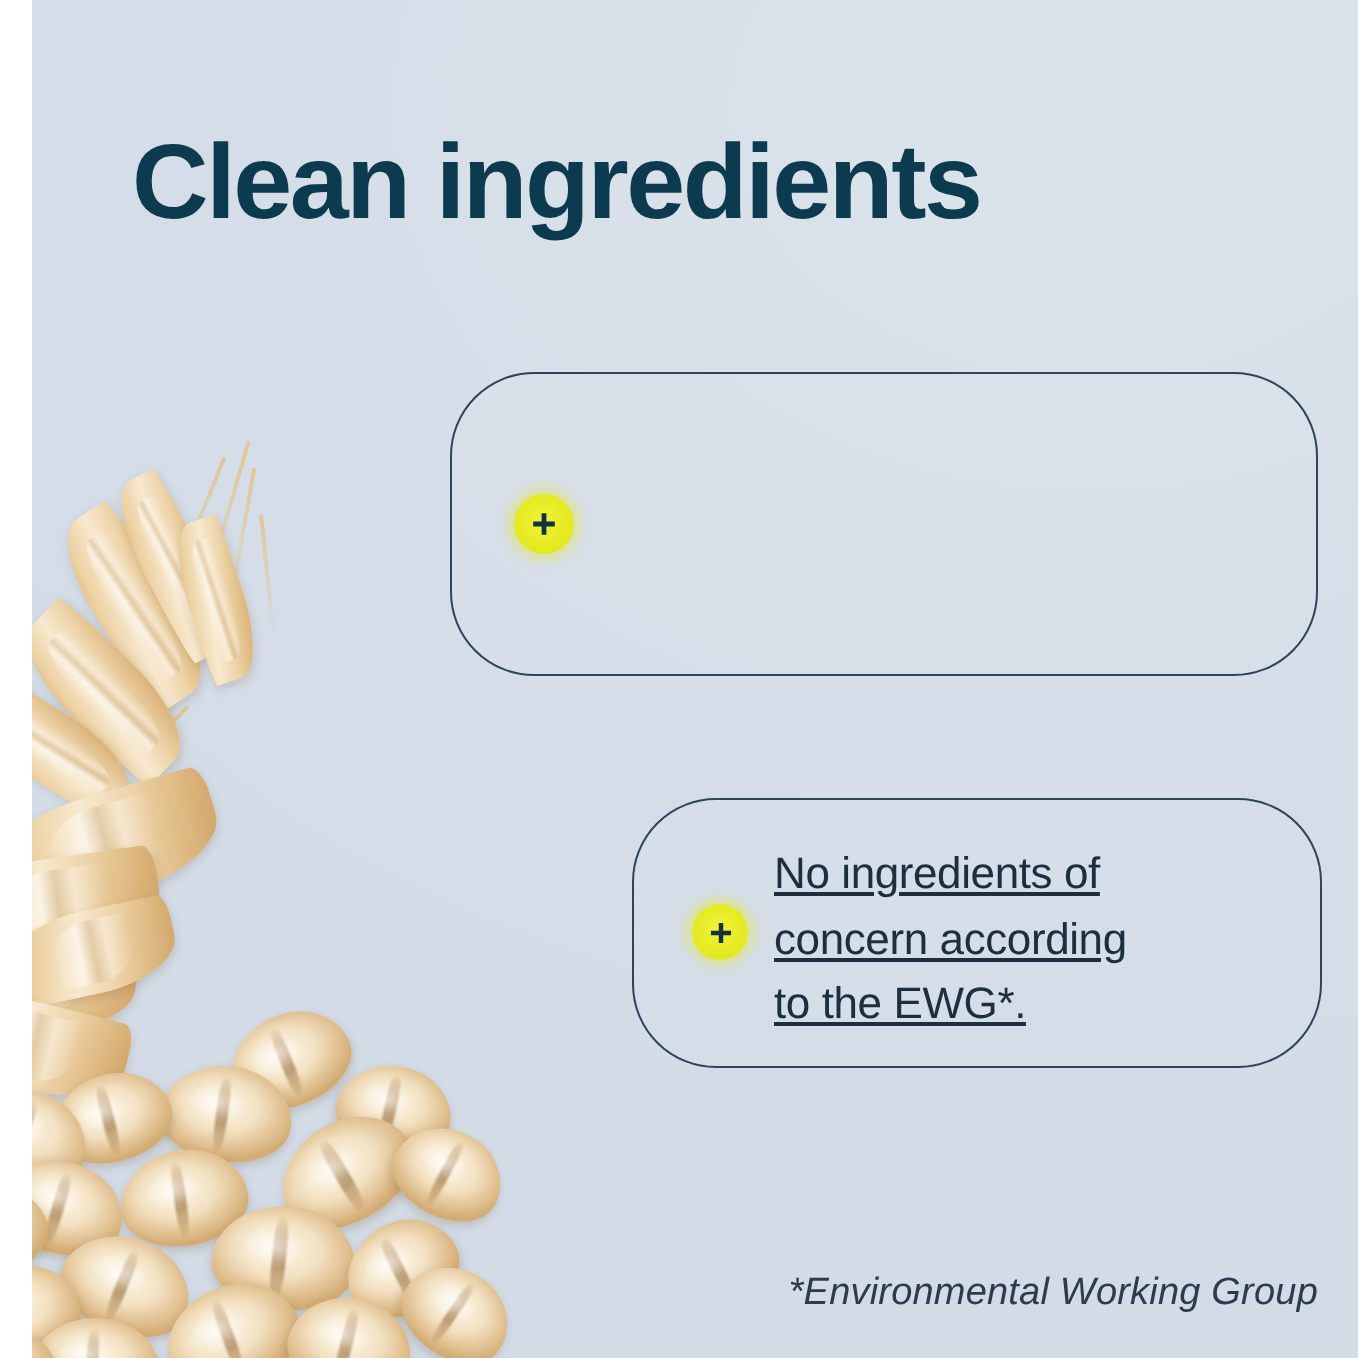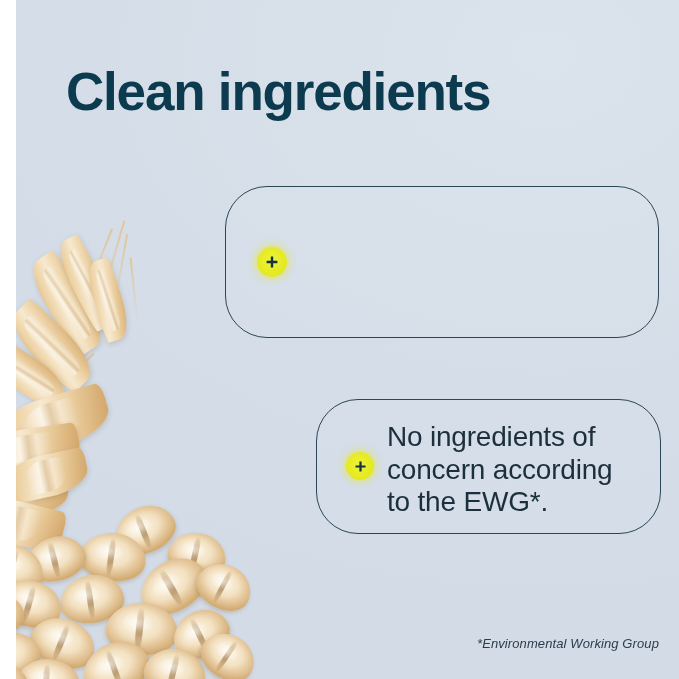--- a/index.html
+++ b/index.html
@@ -54,21 +54,21 @@
   .card-text {
     position: absolute;
     color: #1b2f3c;
     font-size: 27px;
     line-height: 33.5px;
     font-weight: 400;
     letter-spacing: -0.2px;
     white-space: pre-line;
   }
   .card-1 .card-text { left: 70px; top: 24px; }
-  .card-2 .card-text { left: 70px; top: 21px; font-size: 28px; line-height: 32.5px; }
+  .card-2 .card-text { left: 70px; top: 21px; font-size: 22px; line-height: 32.5px; text-decoration: underline; }
 
   
   .plus-badge {
     position: absolute;
     width: 30px;
     height: 30px;
     border-radius: 50%;
     background: radial-gradient(circle at 48% 45%, #eef33a 0%, #e6ea22 58%, #dfe31c 100%);
     box-shadow: 0 0 6px 3px rgba(230,234,34,0.45);
     display: flex;
@@ -77,21 +77,21 @@
   }
   .card-1 .plus-badge { left: 31px; top: 60px; }
   .card-2 .plus-badge { left: 29px; top: 52px; width: 28px; height: 28px; }
   .plus-badge svg { display: block; }
 
   
   .footnote {
     position: absolute;
     right: 36px;
     top: 636px;
-    font-size: 13px;
+    font-size: 19px;
     font-style: italic;
     color: #2b3d4c;
     letter-spacing: 0.1px;
     white-space: nowrap;
   }
 
   
   .oats {
     position: absolute;
     left: -30px;

